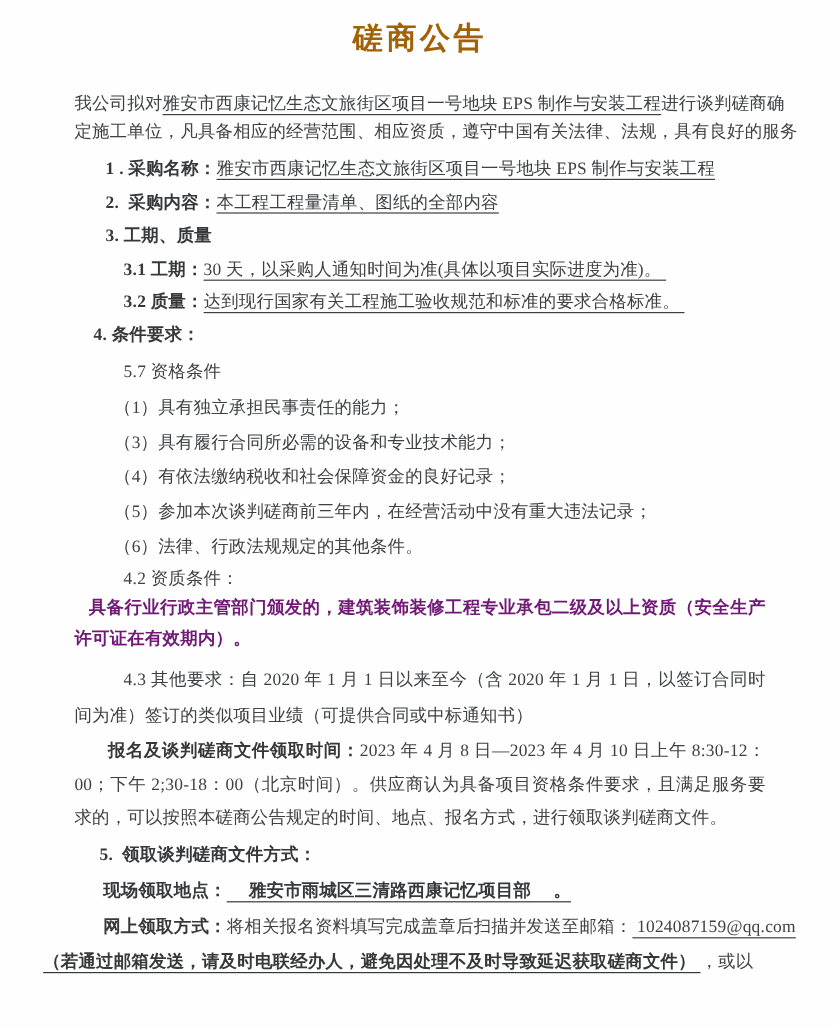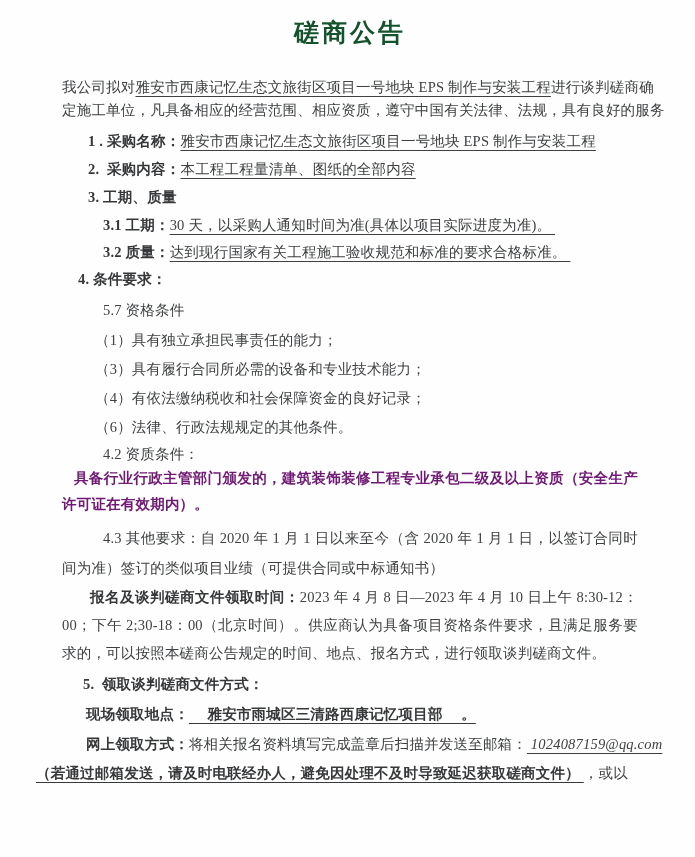--- a/index.html
+++ b/index.html
@@ -16,21 +16,21 @@
     font-size: 14.5px;
     color: #3e4042;
     letter-spacing: 0.2px;
   }
   .title {
     margin: 0;
     text-align: center;
     font-size: 25px;
     line-height: 34px;
     font-weight: bold;
-    color: #14532d;
+    color: #a16207;
     letter-spacing: 3px;
   }
   p { margin: 0; }
   .intro { margin-top: 26px; }
   .intro .line { text-align: center; line-height: 22.5px; white-space: nowrap; }
   .b  { font-weight: bold; color: #36383a; }
   .u  { text-decoration: underline; text-underline-offset: 3.5px; text-decoration-thickness: 1px; }
   .ws { white-space: pre; }
   .row   { line-height: 23px; }
   .wrapp { text-align: justify; }
@@ -42,21 +42,21 @@
   .item4-1 { margin-left: 41px; margin-top: 8px; }
   .qual    { margin-left: 33px; margin-top: 7px; line-height: 22px; }
   .item4-2-label { margin-left: 41px; margin-top: 5px; }
   .item4-2-body  { margin-top: 0; line-height: 25.5px; text-indent: 12px; font-weight: bold; color: #701a75; }
   .item4-3 { margin-top: 6px; line-height: 30px; text-indent: 41px; }
   .signup  { line-height: 28px; text-indent: 28px; }
   .item5   { margin-left: 21px; margin-top: 6px; }
   .onsite  { margin-left: 24px; margin-top: 7px; }
   .online  { margin-left: 24px; margin-top: 7px; white-space: nowrap; }
   .note    { margin-left: -26px; margin-top: 6px; white-space: nowrap; }
-  .email   { font-family: "Liberation Serif", "DejaVu Serif", serif; font-style: italic; }
+  .email   { font-family: "Liberation Serif", "DejaVu Serif", serif; }
 </style>
 </head>
 <body>
 
 <div class="page">
 
   <h1 class="title">磋商公告</h1>
 
   <div class="intro">
     <div class="line"><span>我公司拟对</span><span class="u">雅安市西康记忆生态文旅街区项目一号地块 EPS 制作与安装工程</span><span>进行谈判磋商确</span></div>
@@ -73,20 +73,21 @@
 
   <p class="row sub3"><span class="b ws">3.2 质量：</span><span class="u ws">达到现行国家有关工程施工验收规范和标准的要求合格标准。 </span></p>
 
   <p class="row item4"><span class="b ws">4. 条件要求：</span></p>
 
   <p class="row item4-1">5.7 资格条件</p>
 
   <p class="qual">（1）具有独立承担民事责任的能力；</p>
   <p class="qual">（3）具有履行合同所必需的设备和专业技术能力；</p>
   <p class="qual">（4）有依法缴纳税收和社会保障资金的良好记录；</p>
+  <p class="qual">（5）参加本次谈判磋商前三年内，在经营活动中没有重大违法记录；</p>
   <p class="qual">（6）法律、行政法规规定的其他条件。</p>
 
   <p class="row item4-2-label">4.2 资质条件：</p>
 
   <p class="wrapp item4-2-body">具备行业行政主管部门颁发的，建筑装饰装修工程专业承包二级及以上资质（安全生产许可证在有效期内）。</p>
 
   <p class="wrapp item4-3"><span>4.3 其他要求：</span><span>自 2020 年 1 月 1 日以来至今（含 2020 年 1 月 1 日，以签订合同时间为准）签订的类似项目业绩（可提供合同或中标通知书）</span></p>
 
   <p class="wrapp signup"><span class="b">报名及谈判磋商文件领取时间：</span><span>2023 年 4 月 8 日—2023 年 4 月 10 日上午 8:30-12：00；下午 2;30-18：00（北京时间）。供应商认为具备项目资格条件要求，且满足服务要求的，可以按照本磋商公告规定的时间、地点、报名方式，进行领取谈判磋商文件。</span></p>
 

